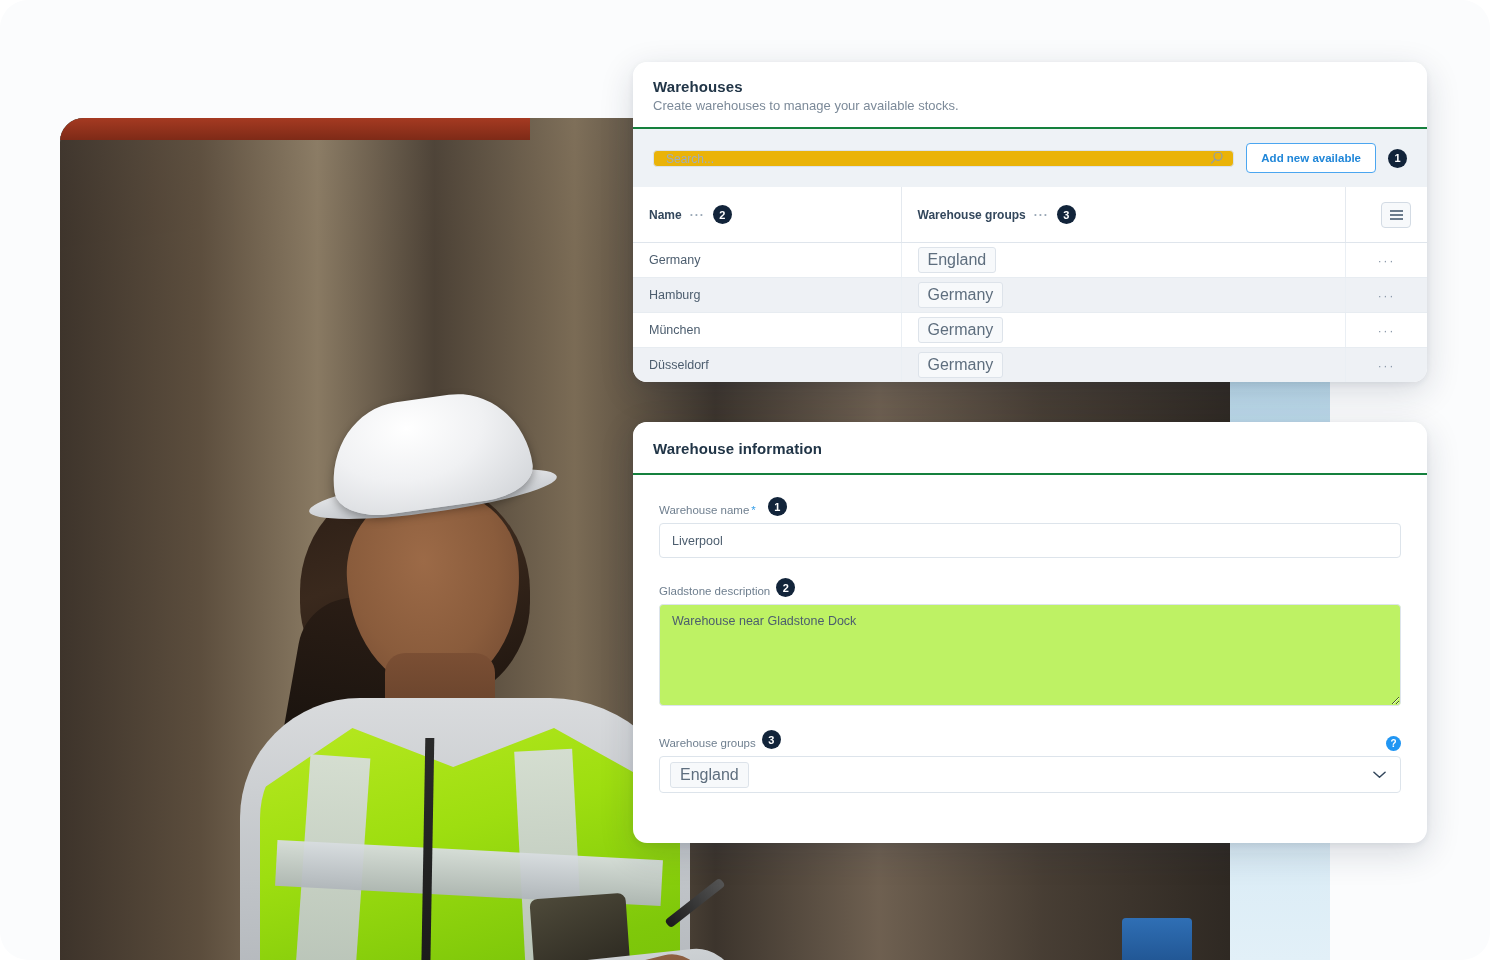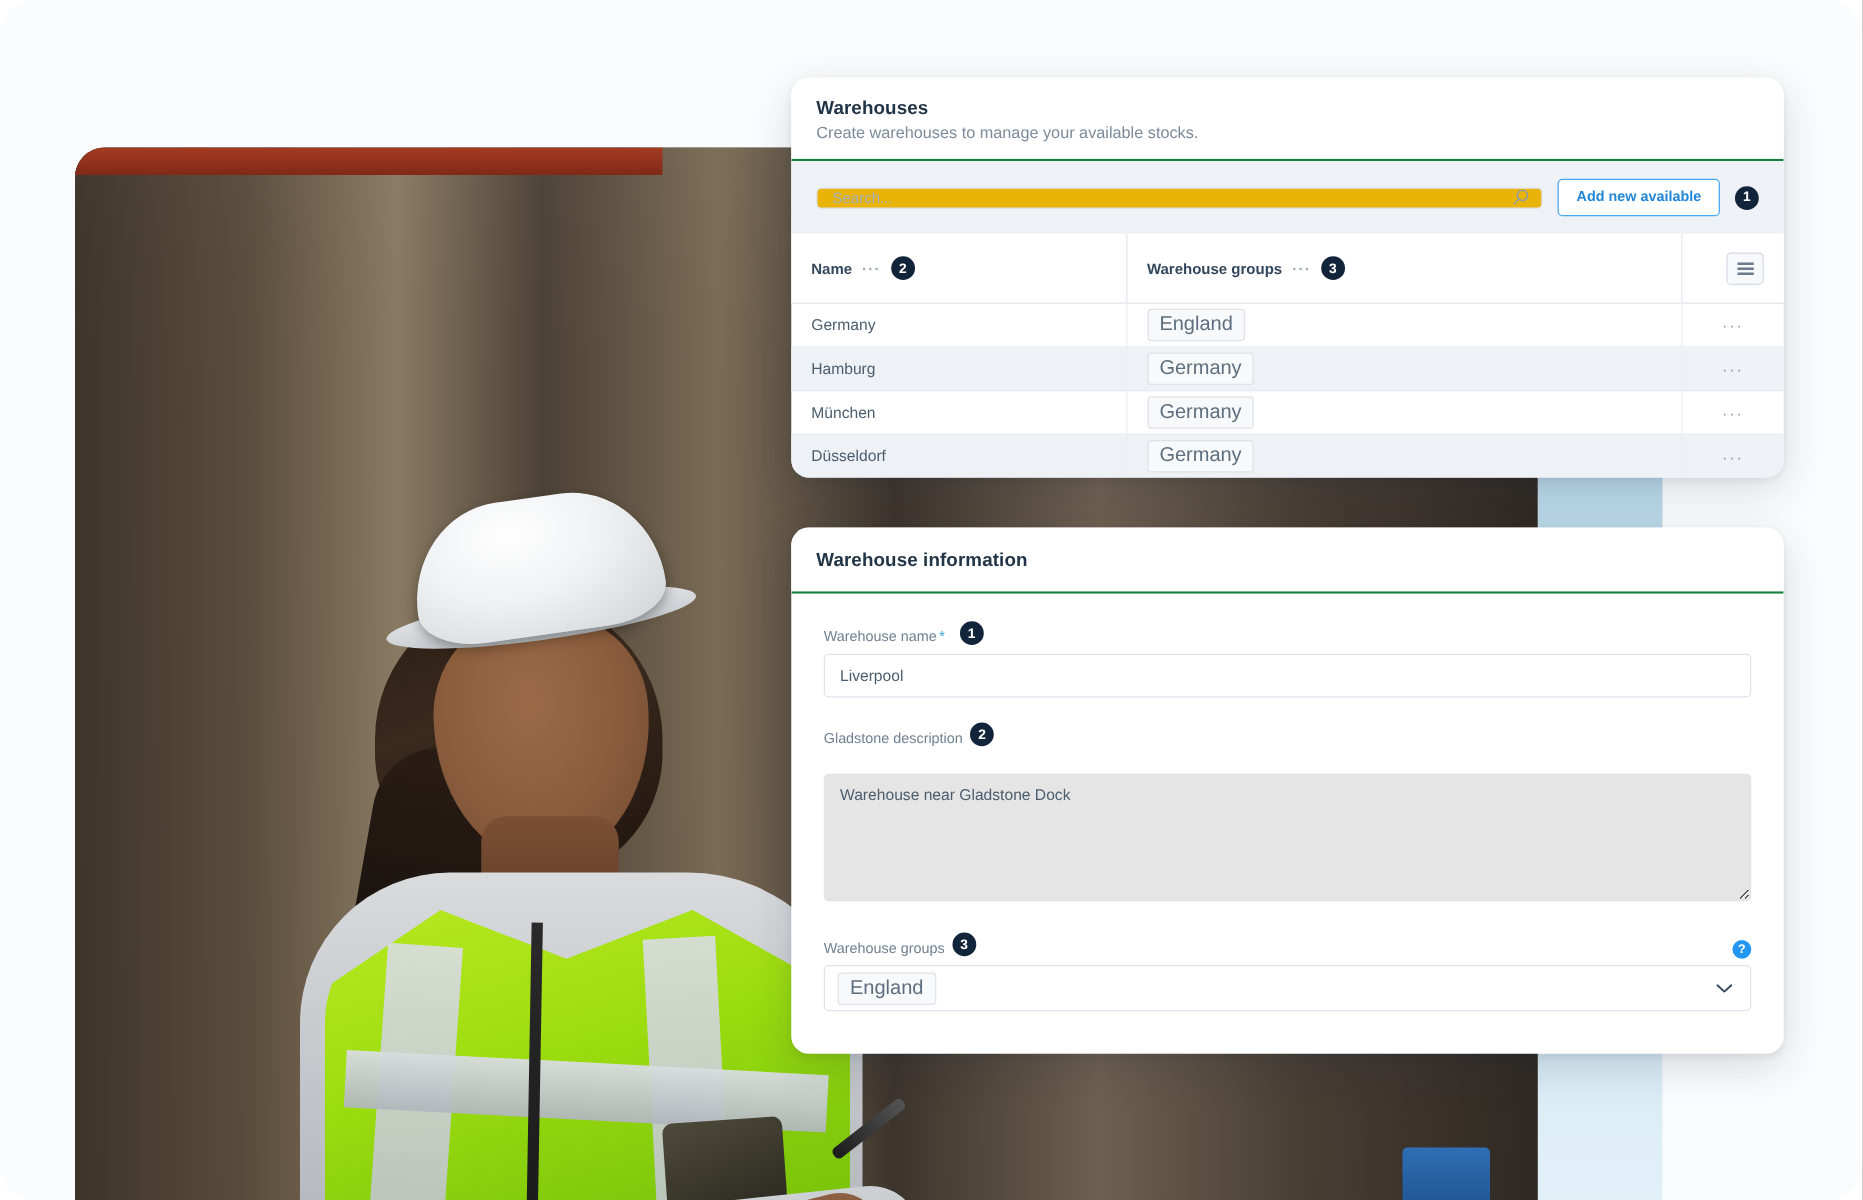--- a/index.html
+++ b/index.html
@@ -398,22 +398,21 @@
     box-sizing: border-box;
     height: 102px;
     border: 1px solid #dde4eb;
     border-radius: 4px;
     padding: 9px 12px;
     font-size: 12.5px;
     color: #4c5d6e;
     font-family: "Liberation Sans", sans-serif;
     outline: none;
     resize: vertical;
-    background: #e5e5e5;
-    margin-top: 15px;
+    background: #bef264;
   }
   .select-box {
     position: relative;
     border: 1px solid #dde4eb;
     border-radius: 4px;
     height: 35px;
     display: flex;
     align-items: center;
     padding: 0 10px;
     background: #fff;

